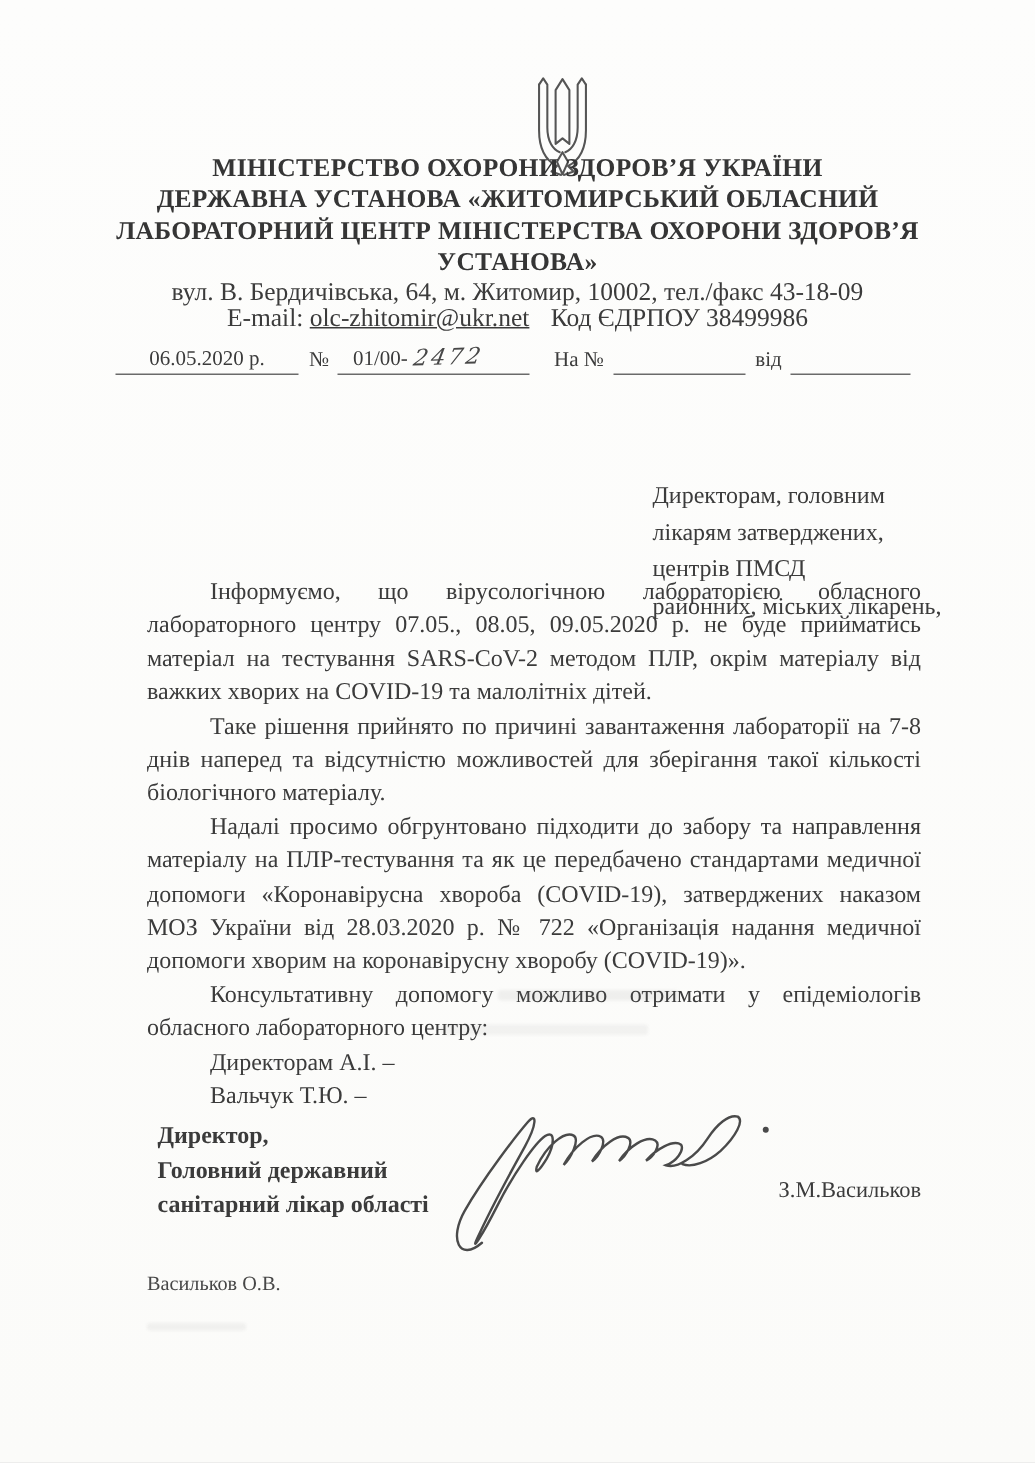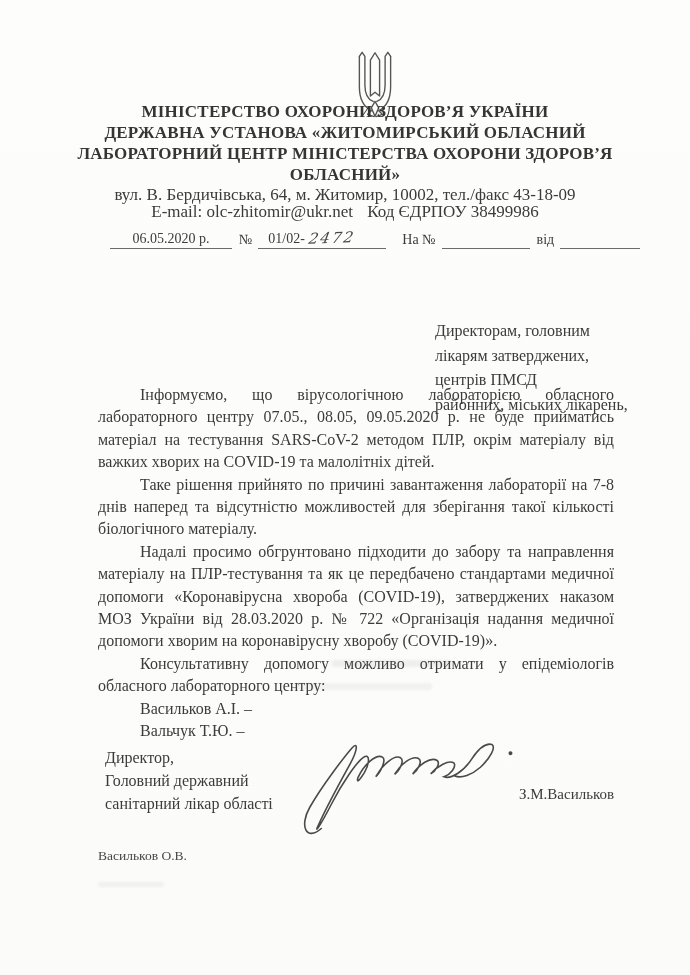--- a/index.html
+++ b/index.html
@@ -21,24 +21,24 @@
   
   .emblem{position:absolute;left:352px;top:50px;width:46px;height:68px;}
   .emblem svg{width:100%;height:100%;}
   .org{position:absolute;left:45px;top:101px;width:600px;text-align:center;}
   .org .line{
     font-weight:bold;font-size:17px;line-height:21px;
     letter-spacing:.2px;color:#353535;white-space:nowrap;
   }
   .contacts{position:absolute;left:45px;top:186px;width:600px;text-align:center;}
   .contacts .cline{font-size:17px;line-height:17px;color:var(--ink);}
-  .contacts .email{}
+  .contacts .email{text-decoration:underline;}
   
   .ref{
-    position:absolute;left:110px;top:229px;width:540px;
+    position:absolute;left:77px;top:229px;width:540px;
     font-size:14px;color:var(--ink);
     display:flex;align-items:flex-end;white-space:nowrap;
   }
   .ref .u{border-bottom:1px solid #6a6a6a;display:inline-block;text-align:center;}
   .ref .seg-date{min-width:122px;padding:0 6px 1px 6px;}
   .ref .lbl{padding:0 6px 1px 7px;}
   .ref .seg-num{min-width:128px;padding:0 6px 1px 10px;text-align:left;}
   .ref .seg-blank1{min-width:88px;}
   .ref .seg-blank2{min-width:80px;}
   .hand{
@@ -55,21 +55,21 @@
   .body-text{
     position:absolute;left:98px;top:384px;width:516px;
     font-size:16px;line-height:22.4px;color:var(--ink);
   }
   .body-text p{margin:0;text-align:justify;text-indent:42px;}
   .contact-line{margin:0;text-indent:42px;}
   
   .smudge{position:absolute;background:rgba(125,125,125,.10);filter:blur(1px);border-radius:2px;}
   
   .sig-title{position:absolute;left:105px;top:746px;}
-  .sig-title .sline{font-size:16px;line-height:23px;color:var(--ink);}
+  .sig-title .sline{font-size:16px;line-height:23px;color:var(--ink);font-weight:bold;}
   .autograph{position:absolute;left:288px;top:722px;width:250px;height:112px;}
   .autograph svg{width:100%;height:100%;transform:rotate(-4deg);}
   .sig-name{position:absolute;left:519px;top:786px;font-size:15px;color:var(--ink);}
   .executor{position:absolute;left:98px;top:848px;font-size:13.5px;color:#474747;text-align:right;}
 </style>
 </head>
 <body>
 
 <div class="page">
 
@@ -81,55 +81,55 @@
       <path d="M42,7 L42,40 C42,54 37,62 29,66 L33,70 L26,72.5"></path>
       <path d="M20,11 L25,3 L30,11 L30,50 L25,46 L20,50 Z"></path>
       <path d="M25,56 L21,63 L25,72 L29,63 Z"></path>
     </svg>
   </div>
 
   <div class="org">
     <div class="line">МІНІСТЕРСТВО ОХОРОНИ ЗДОРОВ’Я  УКРАЇНИ</div>
     <div class="line">ДЕРЖАВНА УСТАНОВА «ЖИТОМИРСЬКИЙ ОБЛАСНИЙ</div>
     <div class="line">ЛАБОРАТОРНИЙ ЦЕНТР МІНІСТЕРСТВА ОХОРОНИ ЗДОРОВ’Я</div>
-    <div class="line">ОБЛАСНИЙ»</div>
+    <div class="line">УСТАНОВА»</div>
   </div>
 
   <div class="contacts">
     <div class="cline">вул. В. Бердичівська, 64,  м. Житомир, 10002, тел./факс 43-18-09</div>
     <div class="cline">
       <span>E-mail:</span>
       <span class="email">olc-zhitomir@ukr.net</span>
       <span style="padding-left:10px;">Код ЄДРПОУ 38499986</span>
     </div>
   </div>
 
   <div class="ref">
     <span class="u seg-date">06.05.2020 р.</span>
     <span class="lbl">№</span>
-    <span class="u seg-num"><span>01/02-</span><span class="hand">2472</span></span>
+    <span class="u seg-num"><span>01/00-</span><span class="hand">2472</span></span>
     <span class="lbl" style="padding-left:16px;">На №</span>
     <span class="u seg-blank1"></span>
     <span class="lbl">від</span>
     <span class="u seg-blank2"></span>
   </div>
 
   <div class="addressee">
     <div class="aline">Директорам, головним</div>
     <div class="aline">лікарям затверджених,</div>
     <div class="aline">центрів ПМСД</div>
     <div class="aline">районних, міських лікарень,</div>
   </div>
 
   <div class="body-text">
     <p>Інформуємо, що вірусологічною лабораторією обласного лабораторного центру 07.05., 08.05, 09.05.2020 р. не буде прийматись матеріал на тестування SARS-CoV-2 методом ПЛР, окрім матеріалу від важких хворих на COVID-19 та малолітніх дітей.</p>
     <p>Таке рішення прийнято по причині завантаження лабораторії на 7-8 днів наперед та відсутністю можливостей для зберігання такої кількості біологічного матеріалу.</p>
     <p>Надалі просимо обгрунтовано підходити до забору та направлення матеріалу на ПЛР-тестування та як це передбачено стандартами медичної допомоги «Коронавірусна хвороба (COVID-19), затверджених наказом МОЗ України від 28.03.2020 р. № 722 «Організація надання медичної допомоги хворим на коронавірусну хворобу (COVID-19)».</p>
     <p>Консультативну допомогу можливо отримати у епідеміологів обласного лабораторного центру:</p>
-    <div class="contact-line">Васильков А.І. –</div>
+    <div class="contact-line">Директорам А.І. –</div>
     <div class="contact-line">Вальчук Т.Ю. –</div>
   </div>
 
   <div class="smudge" style="left:332px;top:660px;width:120px;height:7px;"></div>
   <div class="smudge" style="left:294px;top:683px;width:138px;height:7px;opacity:.8;"></div>
   <div class="smudge" style="left:98px;top:882px;width:66px;height:5px;opacity:.9;"></div>
 
   <div class="sig-title">
     <div class="sline">Директор,</div>
     <div class="sline">Головний державний</div>

